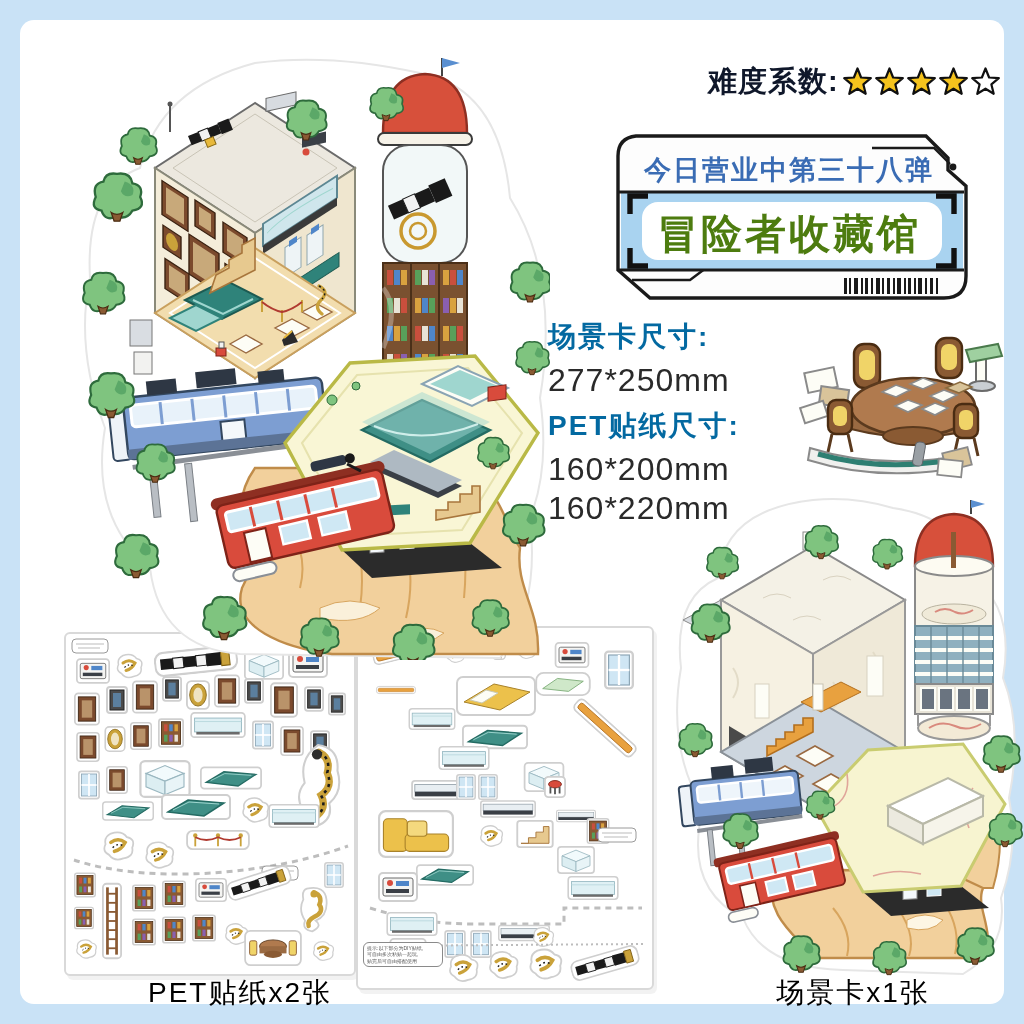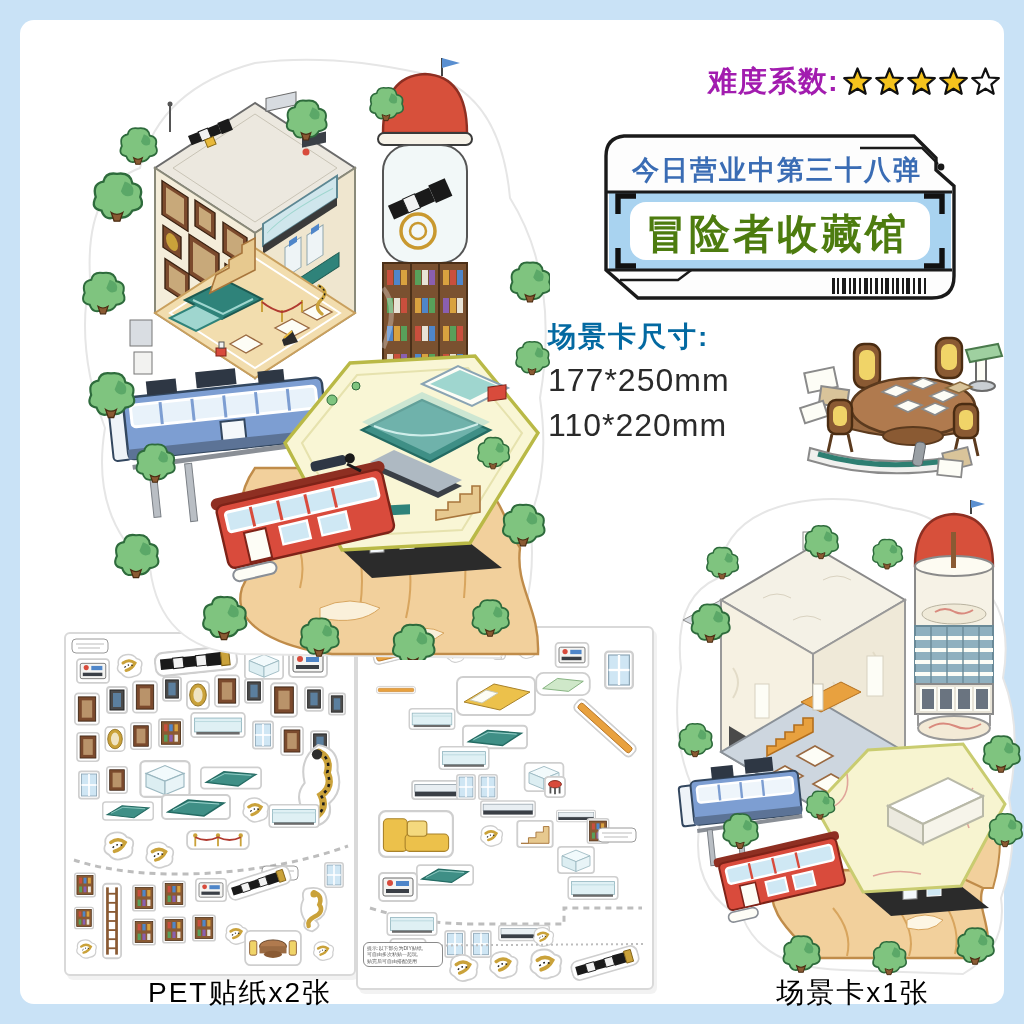--- a/index.html
+++ b/index.html
@@ -2,26 +2,26 @@
 <html style="--frame: #c9e2f6;"><head>
 <meta charset="utf-8">
 <style>
   html,body{margin:0;padding:0;}
   .frame{position:relative;width:1024px;height:1024px;background:var(--frame,#c9e2f6);overflow:hidden;
          font-family:"Liberation Sans","DejaVu Sans",sans-serif;}
   .card{position:absolute;left:20px;top:20px;right:20px;bottom:20px;background:#fff;border-radius:14px;}
   .abs{position:absolute;}
   
   .difficulty{left:688px;top:42px;display:flex;align-items:center;gap:1px;z-index:5;}
-  .difficulty .lbl{font-size:29px;font-weight:800;color:#a21caf;letter-spacing:1px;margin-right:2px;}
+  .difficulty .lbl{font-size:29px;font-weight:800;color:#0f172a;letter-spacing:1px;margin-right:2px;}
   .star{display:block;}
   .code{left:450px;top:58px;font-family:"DejaVu Serif","Liberation Serif",serif;font-weight:900;
         font-size:57px;color:#0c0c0c;letter-spacing:2px;z-index:6;}
   
-  .badge{left:572px;top:110px;width:376px;height:180px;z-index:4;}
+  .badge{left:584px;top:110px;width:376px;height:180px;z-index:4;}
   .badge svg{position:absolute;left:0;top:0;}
   .badge .l1{position:absolute;left:20px;top:22px;width:330px;text-align:center;font-size:27px;
              font-weight:800;color:#3a6cb4;letter-spacing:2px;}
   .badge .l2{position:absolute;left:30px;top:77px;width:310px;text-align:center;font-size:41px;
              font-weight:900;color:#4d7c0f;letter-spacing:3px;
              text-shadow:0 0 2px #fff,0 0 2px #fff;}
   
   .specs{left:528px;top:298px;z-index:3;color:#1c1c1c;}
   .specs .h{font-size:28px;font-weight:700;letter-spacing:2px;margin:0 0 6px 0;color:#0369a1;}
   .specs .v{font-size:32px;font-weight:400;letter-spacing:1px;margin:0 0 8px 0;color:#2a2a2a;}
@@ -536,22 +536,24 @@
             <rect x="326" y="148" width="3" height="16"></rect>
             <rect x="332" y="148" width="2" height="16"></rect>
         </g>
       </svg>
       <div class="l1">今日营业中第三十八弹</div>
       <div class="l2">冒险者收藏馆</div>
     </div>
 
     <div class="abs specs">
       <div class="h">场景卡尺寸:</div>
-      <div class="v">177*250mm</div>
-      <div class="v">110*220mm</div>
+      <div class="v">277*250mm</div>
+      <div class="h">PET贴纸尺寸:</div>
+      <div class="v v2">160*200mm</div>
+      <div class="v">160*220mm</div>
     </div>
 
     <svg class="abs z3" style="left:778px;top:292px;" width="220" height="170" viewBox="0 0 220 170">
       <g fill="#fdfdf6" stroke="#8a8a8a" stroke-width="2">
         <rect x="8" y="58" width="30" height="20" transform="rotate(-12 23 68)"></rect>
         <rect x="22" y="76" width="28" height="18" transform="rotate(8 36 85)" fill="#d9c49a"></rect>
         <rect x="4" y="92" width="24" height="16" transform="rotate(-18 16 100)"></rect>
       </g>
       <g>
         <rect x="56" y="32" width="26" height="44" rx="10" fill="#8a5a33" stroke="#4a2c12" stroke-width="2.4"></rect>

